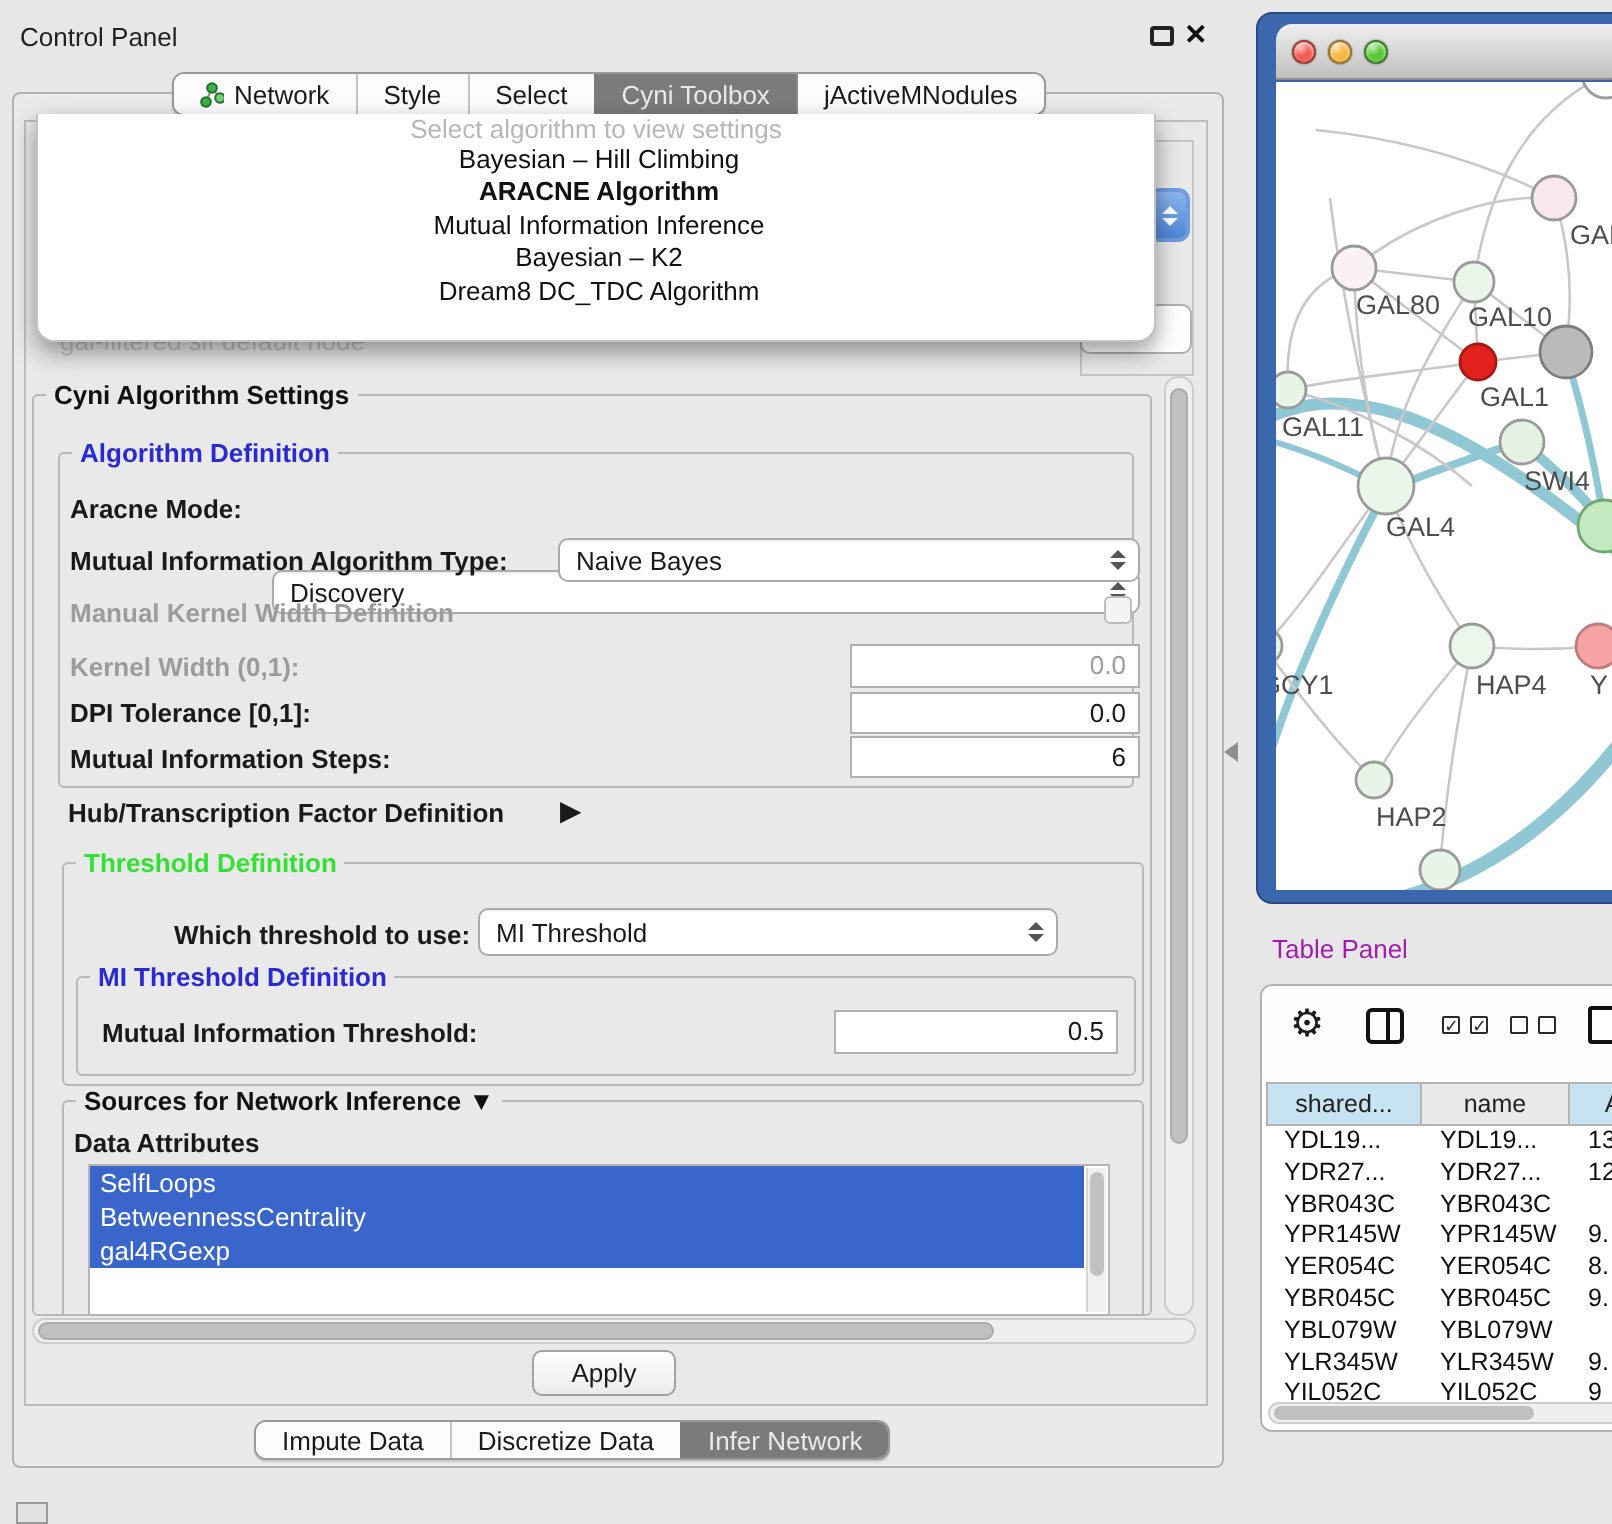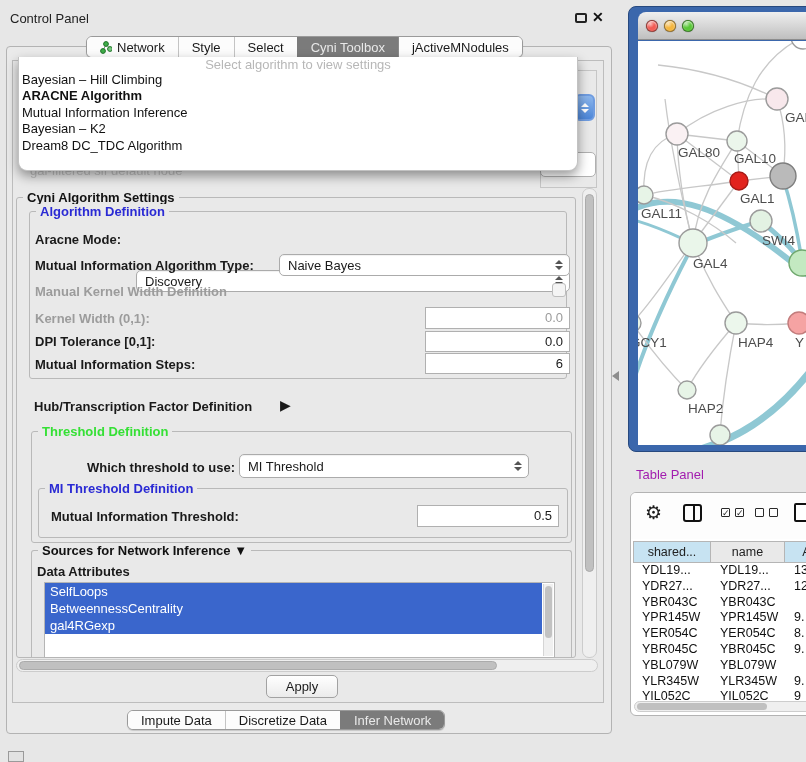--- a/index.html
+++ b/index.html
@@ -20,21 +20,21 @@
   .seg.active + .seg { border-left-color:#8a8a8a; }
   .toptabs { left:86px; top:36px; height:22px; }
   .toptabs .seg { height:20px; }
   .bottabs { left:127px; top:710px; height:20px; }
   .bottabs .seg { height:18px; }
 
   
   .dd-overlay { left:18px; top:57px; width:560px; height:114px; background:#fff; border:1px solid #c2c2c2; border-top:none;
                 border-radius:0 0 9px 9px; box-shadow:0 5px 12px rgba(0,0,0,.40); z-index:60; overflow:hidden; }
   .dd-ph { height:15px; text-align:center; color:#b7b7b7; font-size:13px; line-height:15px; }
-  .dd-item { height:16.4px; line-height:16.4px; font-size:13px; padding-left:3px; color:#111; }
+  .dd-item { height:16.4px; line-height:16.4px; font-size:13px; padding-left:3px; color:#111;text-align:center; }
   .dd-item.bold { font-weight:bold; }
 
   
   .cp-outer { left:6px; top:46px; width:606px; height:688px; background:#eaeaea; border:1px solid #b3b3b3; border-radius:4px; }
   .cp-inner { left:12px; top:60px; width:592px; height:643px; background:#e9e9e9; border:1px solid #bdbdbd; }
   .group { position:absolute; border:1px solid #b9b9b9; border-radius:3px; }
   .legend { position:absolute; top:-8px; background:#e9e9e9; padding:0 4px; font-size:13px; font-weight:600; white-space:nowrap; }
   .legend.blue { color:#2a2ad4; }
   .legend.green { color:#35e035; }
   .lbl { position:absolute; font-size:13px; font-weight:bold; color:#1a1a1a; white-space:nowrap; }
@@ -158,21 +158,21 @@
       <div class="dd-item bold">ARACNE Algorithm</div>
       <div class="dd-item">Mutual Information Inference</div>
       <div class="dd-item">Bayesian – K2</div>
       <div class="dd-item">Dream8 DC_TDC Algorithm</div>
     </div>
 </div>
 
 <div class="group" style="left:16px; top:197px; width:560px; height:461px;">
   <span class="legend" style="left:6px; color:#111;">Cyni Algorithm Settings</span>
 
-  <div class="group" style="left:12px; top:13px; width:538px; height:168px;">
+  <div class="group" style="left:12px; top:28px; width:538px; height:168px;">
     <span class="legend blue" style="left:6px;">Algorithm Definition</span>
 
     <span class="lbl" style="left:5px; top:20px;">Aracne Mode:</span>
     <div class="combo" style="left:106px; top:16px; width:434px; height:22px;margin-top:42px;">
       <span>Discovery</span>
       <span class="arrows">
           <span class="tri-up"></span>
           <span class="tri-dn"></span>
         </span>
     </div>

